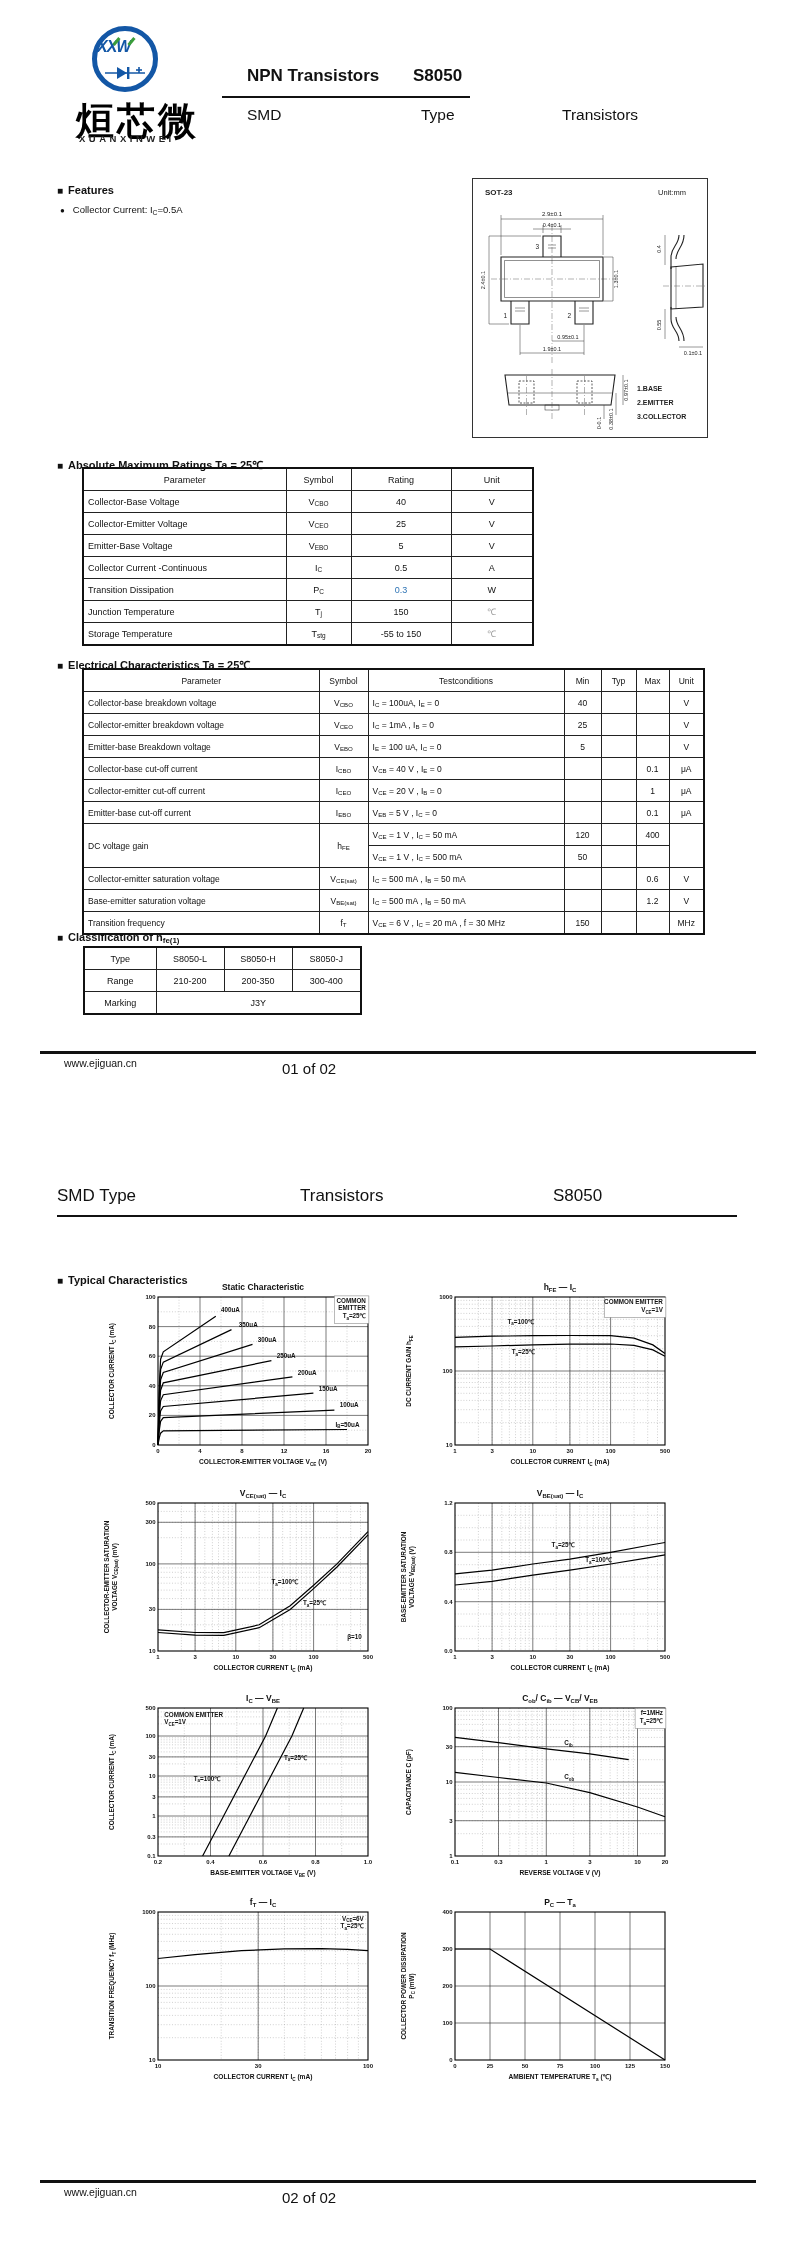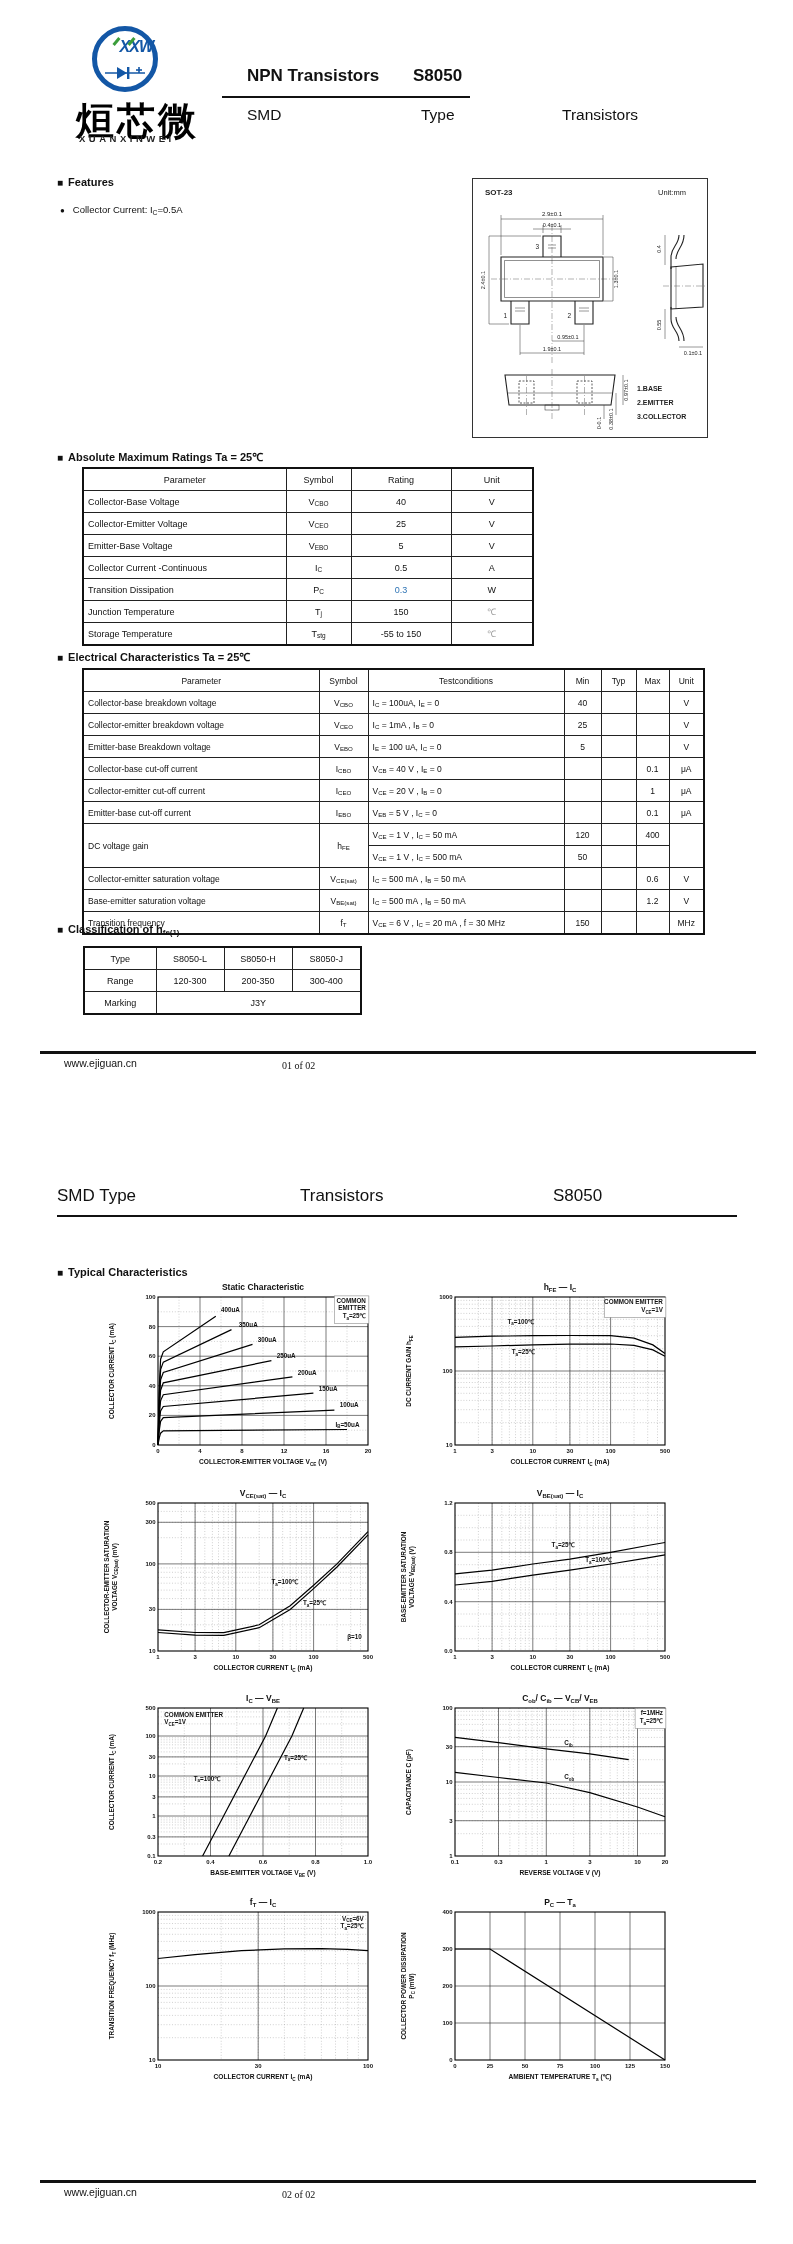--- a/index.html
+++ b/index.html
@@ -1,27 +1,27 @@
 <!DOCTYPE html>
 <html><head>
 <meta charset="utf-8">
 <style>
   html,body{margin:0;padding:0;background:#e8e8e8;font-family:"Liberation Sans",sans-serif;}
   .page{position:relative;width:793px;height:2244px;background:#fff;margin:0 auto;overflow:hidden;color:#111;}
   .abs{position:absolute;}
   
   .logo-circle{position:absolute;left:92px;top:26px;width:56px;height:56px;border:5px solid #1357a6;border-radius:50%;background:#fff;}
-  .logo-mono{position:absolute;left:0;top:7px;width:100%;text-align:right;font-size:16px;font-style:italic;font-weight:900;color:#1357a6;letter-spacing:-1px;}
+  .logo-mono{position:absolute;left:0;top:7px;width:100%;text-align:left;font-size:16px;font-style:italic;font-weight:900;color:#1357a6;letter-spacing:-1px;}
   .logo-accent{position:absolute;width:3px;height:9px;background:#3a9d3a;transform:rotate(40deg);}
   .cn-name{position:absolute;left:76px;top:96px;font-size:38px;font-weight:700;letter-spacing:3px;color:#000;}
   .en-name{position:absolute;left:79px;top:133px;font-size:9.5px;font-weight:600;letter-spacing:3.5px;color:#222;}
   .doc-title{position:absolute;top:66px;font-size:17px;font-weight:700;text-align:center;}
   .rule{position:absolute;background:#111;}
   .sub-title{position:absolute;top:106px;font-size:15.5px;font-weight:500;}
-  .sec-head{position:absolute;font-size:11px;font-weight:600;color:#111;}
+  .sec-head{position:absolute;font-size:11px;font-weight:600;color:#111;margin-top:8px;}
   .sec-head .mark{font-size:10px;margin-right:5px;}
   .feature-item{position:absolute;font-size:9.5px;}
   .feature-item .dot{font-size:8px;margin-right:8px;}
   
   table{border-collapse:collapse;table-layout:fixed;}
   .dtable{position:absolute;border:2px solid #111;font-size:9px;}
   .dtable td,.dtable th{border:1px solid #222;padding:1px 4px;font-weight:400;height:19px;overflow:hidden;white-space:nowrap;}
   .dtable .c{text-align:center;}
   .dtable .l{text-align:left;}
   .blue{color:#2e74b5;}
@@ -31,21 +31,21 @@
   
   .pkg-box{position:absolute;left:472px;top:178px;width:236px;height:260px;border:1.5px solid #333;box-sizing:border-box;}
   .pkg-box svg text{font-family:"Liberation Sans",sans-serif;fill:#222;}
   .ol{stroke:#222;stroke-width:1.1;fill:none;}
   .thin{stroke:#222;stroke-width:0.5;fill:none;}
   .dl{stroke:#444;stroke-width:0.55;fill:none;}
   .cl{stroke:#666;stroke-width:0.5;stroke-dasharray:6 2 1 2;fill:none;}
   .pad{stroke:#333;stroke-width:0.8;stroke-dasharray:2 1.5;fill:none;}
   
   .footer-site{position:absolute;font-size:10.5px;color:#111;}
-  .footer-page{position:absolute;font-size:10px;color:#111;font-family:Liberation Serif, serif;}
+  .footer-page{position:absolute;font-size:15px;color:#111;}
   
   .p2-head{position:absolute;top:1186px;font-size:17px;font-weight:500;}
   
   .chart-cell{position:absolute;width:320px;height:200px;}
   .chart-cell svg{display:block;}
   .chart-cell text{fill:#111;font-family:"Liberation Sans",sans-serif;}
   .gmin{stroke:#999;stroke-width:0.45;stroke-dasharray:1 1.8;}
   .gmaj{stroke:#444;stroke-width:0.7;}
   .pborder{fill:none;stroke:#000;stroke-width:1.1;}
   .curve{fill:none;stroke:#000;stroke-width:1.2;}
@@ -371,21 +371,21 @@
       </colgroup>
     <tbody>
         <tr>
           <td class="c">Type</td>
           <td class="c">S8050-L</td>
           <td class="c">S8050-H</td>
           <td class="c">S8050-J</td>
         </tr>
         <tr>
           <td class="c">Range</td>
-          <td class="c">120-300</td>
+          <td class="c">210-200</td>
           <td class="c">200-350</td>
           <td class="c">300-400</td>
         </tr>
         <tr>
           <td class="c">Marking</td>
           <td class="c" colspan="3">J3Y</td>
         </tr>
       </tbody>
   </table>
 

